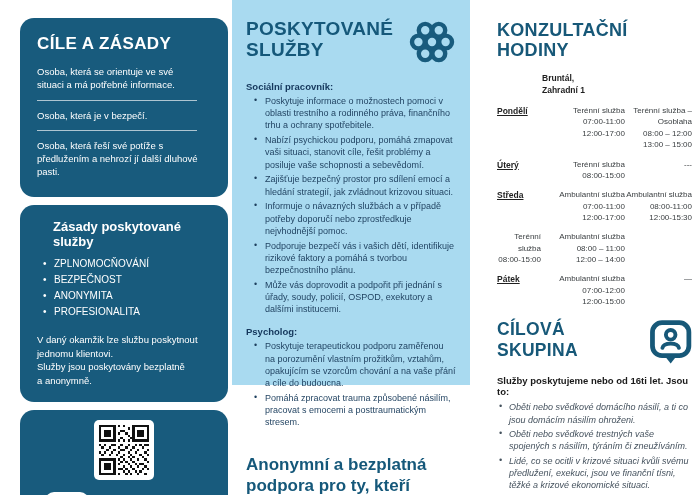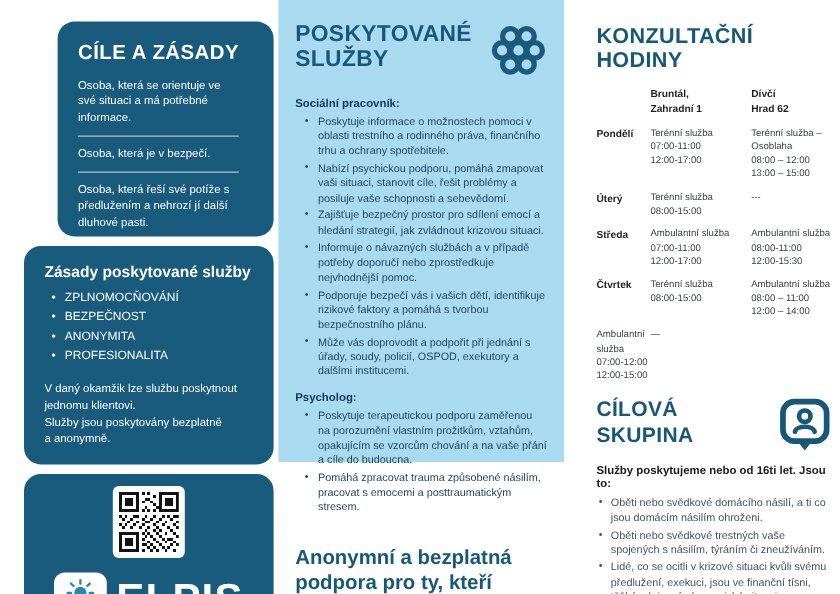--- a/index.html
+++ b/index.html
@@ -14,30 +14,30 @@
   .pre-line { white-space:pre-line; }
 
   
   .col-left { position:absolute; left:20px; top:18px; width:208px; }
   .dark-box {
     background:#185b7d;
     border-radius:14px;
     color:#ffffff;
     margin-bottom:8px;
   }
-  .box-goals { padding:16px 17px 5px 17px;margin-left:28px; }
+  .box-goals { padding:16px 17px 18px 17px; }
   .box-goals h1 {
     font-size:17px; font-weight:bold; letter-spacing:.4px; margin-bottom:11px;
   }
   .goal-item { font-size:9.5px; line-height:1.4; }
   .goal-item.sep { border-bottom:1px solid rgba(255,255,255,.65); padding-bottom:8px; margin-bottom:8px; width:92%; }
   .goal-item.sep2 { width:92%; }
 
   .box-principles { padding:14px 17px 14px 17px; }
-  .box-principles h2 { font-size:13px; font-weight:bold; margin-bottom:7px; }
+  .box-principles h2 { font-size:13px; font-weight:bold; margin-bottom:7px;margin-left:16px; }
   .principle-list { padding-left:6px; }
   .principle-item { font-size:10px; line-height:1.6; padding-left:11px; position:relative; }
   .principle-item::before { content:"•"; position:absolute; left:0; top:0; }
   .principle-notes { margin-top:13px; font-size:9.5px; line-height:1.45; }
 
   .box-brand { padding:10px 12px 14px 12px; display:flex; flex-direction:column; align-items:center; }
   .qr-wrap {
     background:#ffffff; border-radius:5px; padding:5px; width:60px; height:60px;
     display:flex; align-items:center; justify-content:center;
   }
@@ -60,29 +60,29 @@
   .mid-bullets { }
   .mid-bullet { font-size:9px; line-height:1.36; color:#1d3f5e; position:relative; padding-left:13px; margin:2.5px 0; margin-left:6px; }
   .mid-bullet::before { content:"•"; position:absolute; left:2px; top:-1px; color:#1d3f5e; }
   .tagline { margin-top:25px; font-size:17px; font-weight:bold; color:#15587a; line-height:1.27; width:195px; }
 
   
   .col-right { position:absolute; left:497px; top:20px; width:195px; }
   .right-title { font-size:18px; font-weight:bold; color:#175878; line-height:1.12; letter-spacing:.3px; }
   .hours-table { margin-top:13px; }
   .h-row { display:grid; grid-template-columns:44px 83px 66px; column-gap:1px; margin-bottom:8px; }
-  .h-day { font-size:8.5px; font-weight:bold; color:#1f1f1f; padding-top:1px; }
-  .h-cell { font-size:8px; color:#3c4043; text-align:left; line-height:1.42; }
+  .h-day { font-size:8.5px; font-weight:bold; color:#1f1f1f; padding-top:1px;text-decoration:underline; }
+  .h-cell { font-size:8px; color:#3c4043; text-align:right; line-height:1.42; }
   .h-head { font-size:8.5px; font-weight:bold; color:#1f1f1f; text-align:left; line-height:1.4; }
 
   .target-section { margin-top:12px; }
   .target-header { display:flex; justify-content:space-between; }
   .target-title { font-size:17.5px; font-weight:bold; color:#175878; letter-spacing:.3px; }
   .target-intro { font-size:9.5px; font-weight:bold; color:#1a1a1a; margin:7px 0 4px 0; }
-  .target-bullet { font-size:9px; line-height:1.35; color:#45525e; position:relative; padding-left:12px; margin:2.5px 0; }
+  .target-bullet { font-size:9px; line-height:1.35; color:#45525e; position:relative; padding-left:12px; margin:2.5px 0;font-style:italic; }
   .target-bullet::before { content:"•"; position:absolute; left:2px; top:-1px; color:#45525e; }
 </style>
 </head>
 <body>
 
 <div class="col-left">
 
   <div class="dark-box box-goals">
     <h1>CÍLE A ZÁSADY</h1>
     <div class="goal-item sep">Osoba, která se orientuje ve své situaci a má potřebné informace.</div>
@@ -259,22 +259,20 @@
 
 <div class="col-right">
   <div class="right-title pre-line">KONZULTAČNÍ
 HODINY</div>
 
   <div class="hours-table">
     <div class="h-row">
       <div class="h-day"></div>
       <div class="h-head pre-line">Bruntál,
 Zahradní 1</div>
-      <div class="h-head pre-line">Dívčí
-Hrad 62</div>
     </div>
     <div class="h-row">
       <div class="h-day">Pondělí</div>
       <div class="h-cell pre-line">Terénní služba
 07:00-11:00
 12:00-17:00</div>
       <div class="h-cell pre-line">Terénní služba –
 Osoblaha
 08:00 – 12:00
 13:00 – 15:00</div>
@@ -288,28 +286,28 @@
     <div class="h-row">
       <div class="h-day">Středa</div>
       <div class="h-cell pre-line">Ambulantní služba
 07:00-11:00
 12:00-17:00</div>
       <div class="h-cell pre-line">Ambulantní služba
 08:00-11:00
 12:00-15:30</div>
     </div>
     <div class="h-row">
-      <div class="h-day">Čtvrtek</div>
       <div class="h-cell pre-line">Terénní služba
 08:00-15:00</div>
       <div class="h-cell pre-line">Ambulantní služba
 08:00 – 11:00
 12:00 – 14:00</div>
     </div>
     <div class="h-row">
+      <div class="h-day">Pátek</div>
       <div class="h-cell pre-line">Ambulantní služba
 07:00-12:00
 12:00-15:00</div>
       <div class="h-cell pre-line">—</div>
     </div>
   </div>
 
   <div class="target-section">
     <div class="target-header">
       <div class="target-title">CÍLOVÁ SKUPINA</div>

